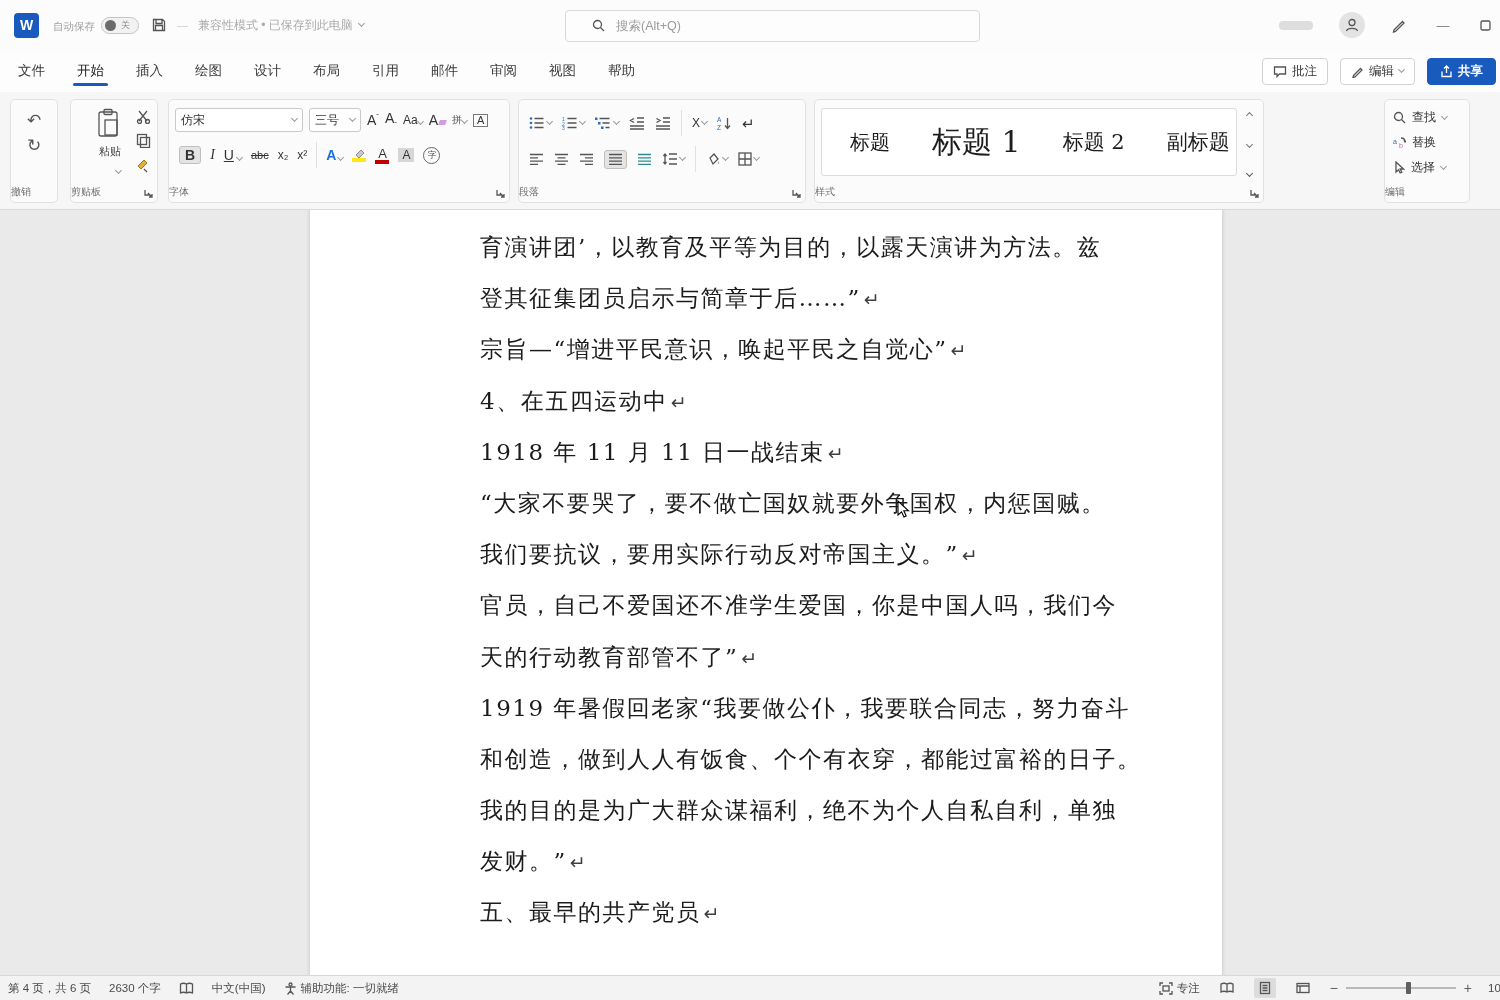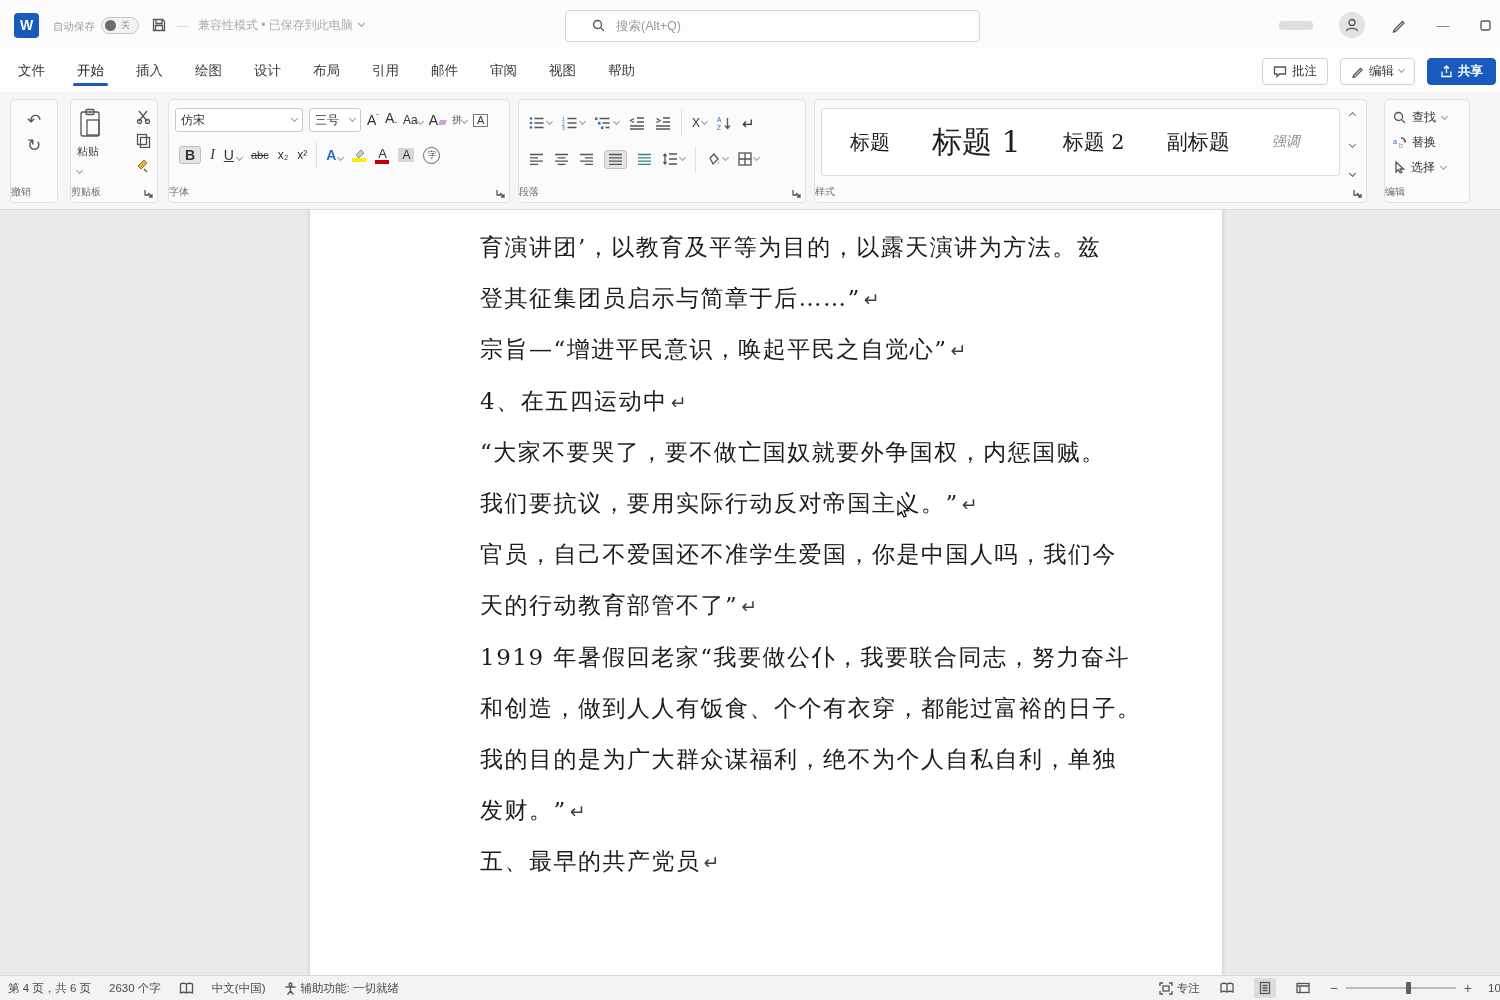--- a/index.html
+++ b/index.html
@@ -41,38 +41,38 @@
   .glabel{position:absolute;bottom:3px;left:0;right:0;text-align:left;font-size:10px;color:#6d6d6d}
   .launcher{position:absolute;bottom:4px;right:4px}
   .ic{stroke:#555;fill:none;stroke-width:1.3}
   .sm{font-size:10px;color:#555}
 
   .g-undo{left:10px;width:48px}
   .undo-col{display:flex;flex-direction:column;align-items:center;gap:8px;margin-top:12px}
   .undo-col span{font-size:17px;color:#555;line-height:1}
 
   .g-clip{left:70px;width:88px}
-  .paste-area{position:absolute;left:6px;top:8px;width:44px;text-align:left}
+  .paste-area{position:absolute;left:6px;top:8px;width:44px;text-align:right}
   .paste-lbl{font-size:11px;color:#444;margin-top:2px}
   .clip-col{position:absolute;right:6px;top:10px;display:flex;flex-direction:column;gap:9px;align-items:center}
 
   .g-font{left:168px;width:342px}
   .font-row1{display:flex;align-items:center;gap:6px;margin:8px 6px 0}
   .font-row2{display:flex;align-items:center;gap:9px;margin:10px 10px 0}
   .combo{border:1px solid #c9c9c9;border-radius:3px;background:#fff;height:24px;display:flex;align-items:center;justify-content:space-between;padding:0 5px;font-size:12px;color:#333}
   .fmt{font-size:14px;color:#333;line-height:1}
   .fmt.sel{background:#e4e4e4;border:1px solid #bfbfbf;border-radius:3px;padding:1px 5px}
   .vdiv{width:1px;height:26px;background:#e0e0e0}
 
   .g-para{left:518px;width:288px}
   .para-row{display:flex;align-items:center;gap:10px;margin:10px 10px 0}
   .pbtn{display:flex;align-items:center;gap:2px}
   .pbtn.sel{background:#e4e4e4;border:1px solid #bfbfbf;border-radius:3px;padding:2px 3px}
 
-  .g-styles{left:814px;width:553px}
+  .g-styles{left:814px;width:450px}
   .gallery{position:absolute;left:6px;top:8px;right:26px;bottom:26px;background:#fff;border:1px solid #dcdcdc;border-radius:3px;display:flex;align-items:center;gap:42px;padding:0 28px;overflow:hidden;font-family:"DejaVu Serif","Liberation Serif",serif}
   .style-item{white-space:nowrap;color:#1d1d1d}
   .st0{font-size:20px}
   .st1{font-size:30px;font-weight:400}
   .st2{font-size:21px}
   .st3{font-size:21px}
   .st4{font-size:14px;font-style:italic;color:#8a8a8a}
   .gal-scroll{position:absolute;right:6px;top:10px;width:16px;height:66px;display:flex;flex-direction:column;justify-content:space-between;align-items:center}
   .gal-scroll .chev{border-color:#777}
   .chev-up{transform:rotate(-135deg);margin-top:3px}
@@ -420,20 +420,21 @@
     </div>
   </div>
 
   <div class="docarea">
     <div class="page">
       <div class="doctext">
           <div class="doc-line"><span>育演讲团’，以教育及平等为目的，以露天演讲为方法。兹</span></div>
           <div class="doc-line"><span>登其征集团员启示与简章于后……”</span><span class="pmark">↵</span></div>
           <div class="doc-line"><span>宗旨—“增进平民意识，唤起平民之自觉心”</span><span class="pmark">↵</span></div>
           <div class="doc-line"><span>4、在五四运动中</span><span class="pmark">↵</span></div>
+          <div class="doc-line"><span>1918 年 11 月 11 日一战结束</span><span class="pmark">↵</span></div>
           <div class="doc-line"><span>“大家不要哭了，要不做亡国奴就要外争国权，内惩国贼。</span></div>
           <div class="doc-line"><span>我们要抗议，要用实际行动反对帝国主义。”</span><span class="pmark">↵</span></div>
           <div class="doc-line"><span>官员，自己不爱国还不准学生爱国，你是中国人吗，我们今</span></div>
           <div class="doc-line"><span>天的行动教育部管不了”</span><span class="pmark">↵</span></div>
           <div class="doc-line"><span>1919 年暑假回老家“我要做公仆，我要联合同志，努力奋斗</span></div>
           <div class="doc-line"><span>和创造，做到人人有饭食、个个有衣穿，都能过富裕的日子。</span></div>
           <div class="doc-line"><span>我的目的是为广大群众谋福利，绝不为个人自私自利，单独</span></div>
           <div class="doc-line"><span>发财。”</span><span class="pmark">↵</span></div>
           <div class="doc-line"><span>五、最早的共产党员</span><span class="pmark">↵</span></div>
         </div>

